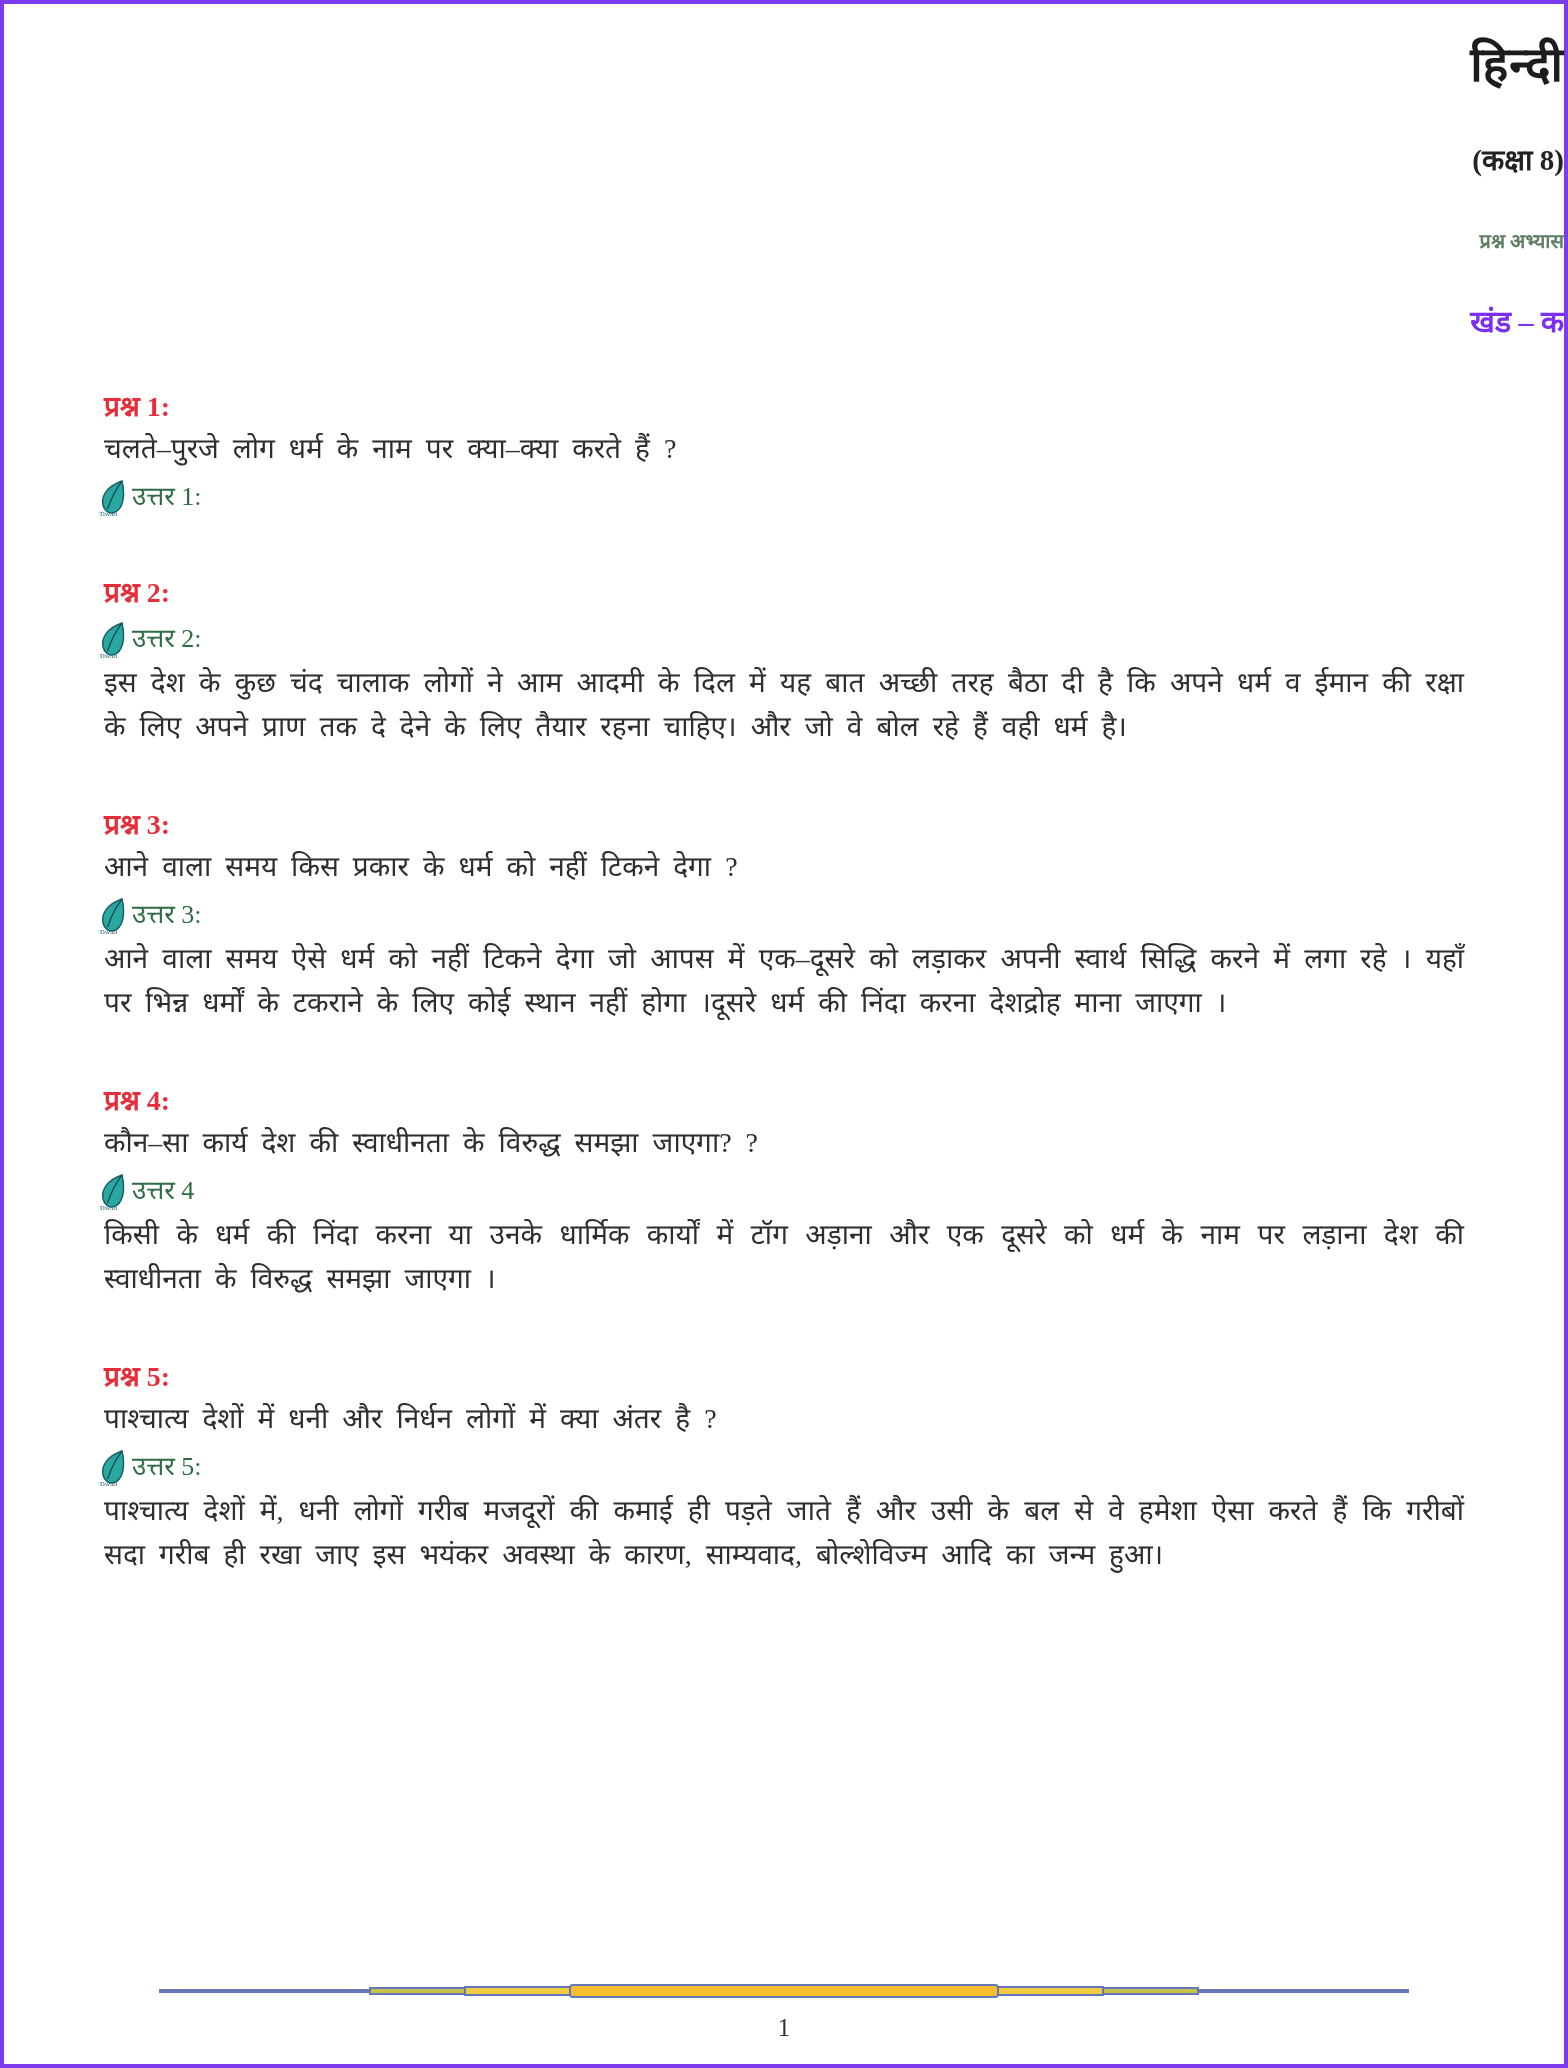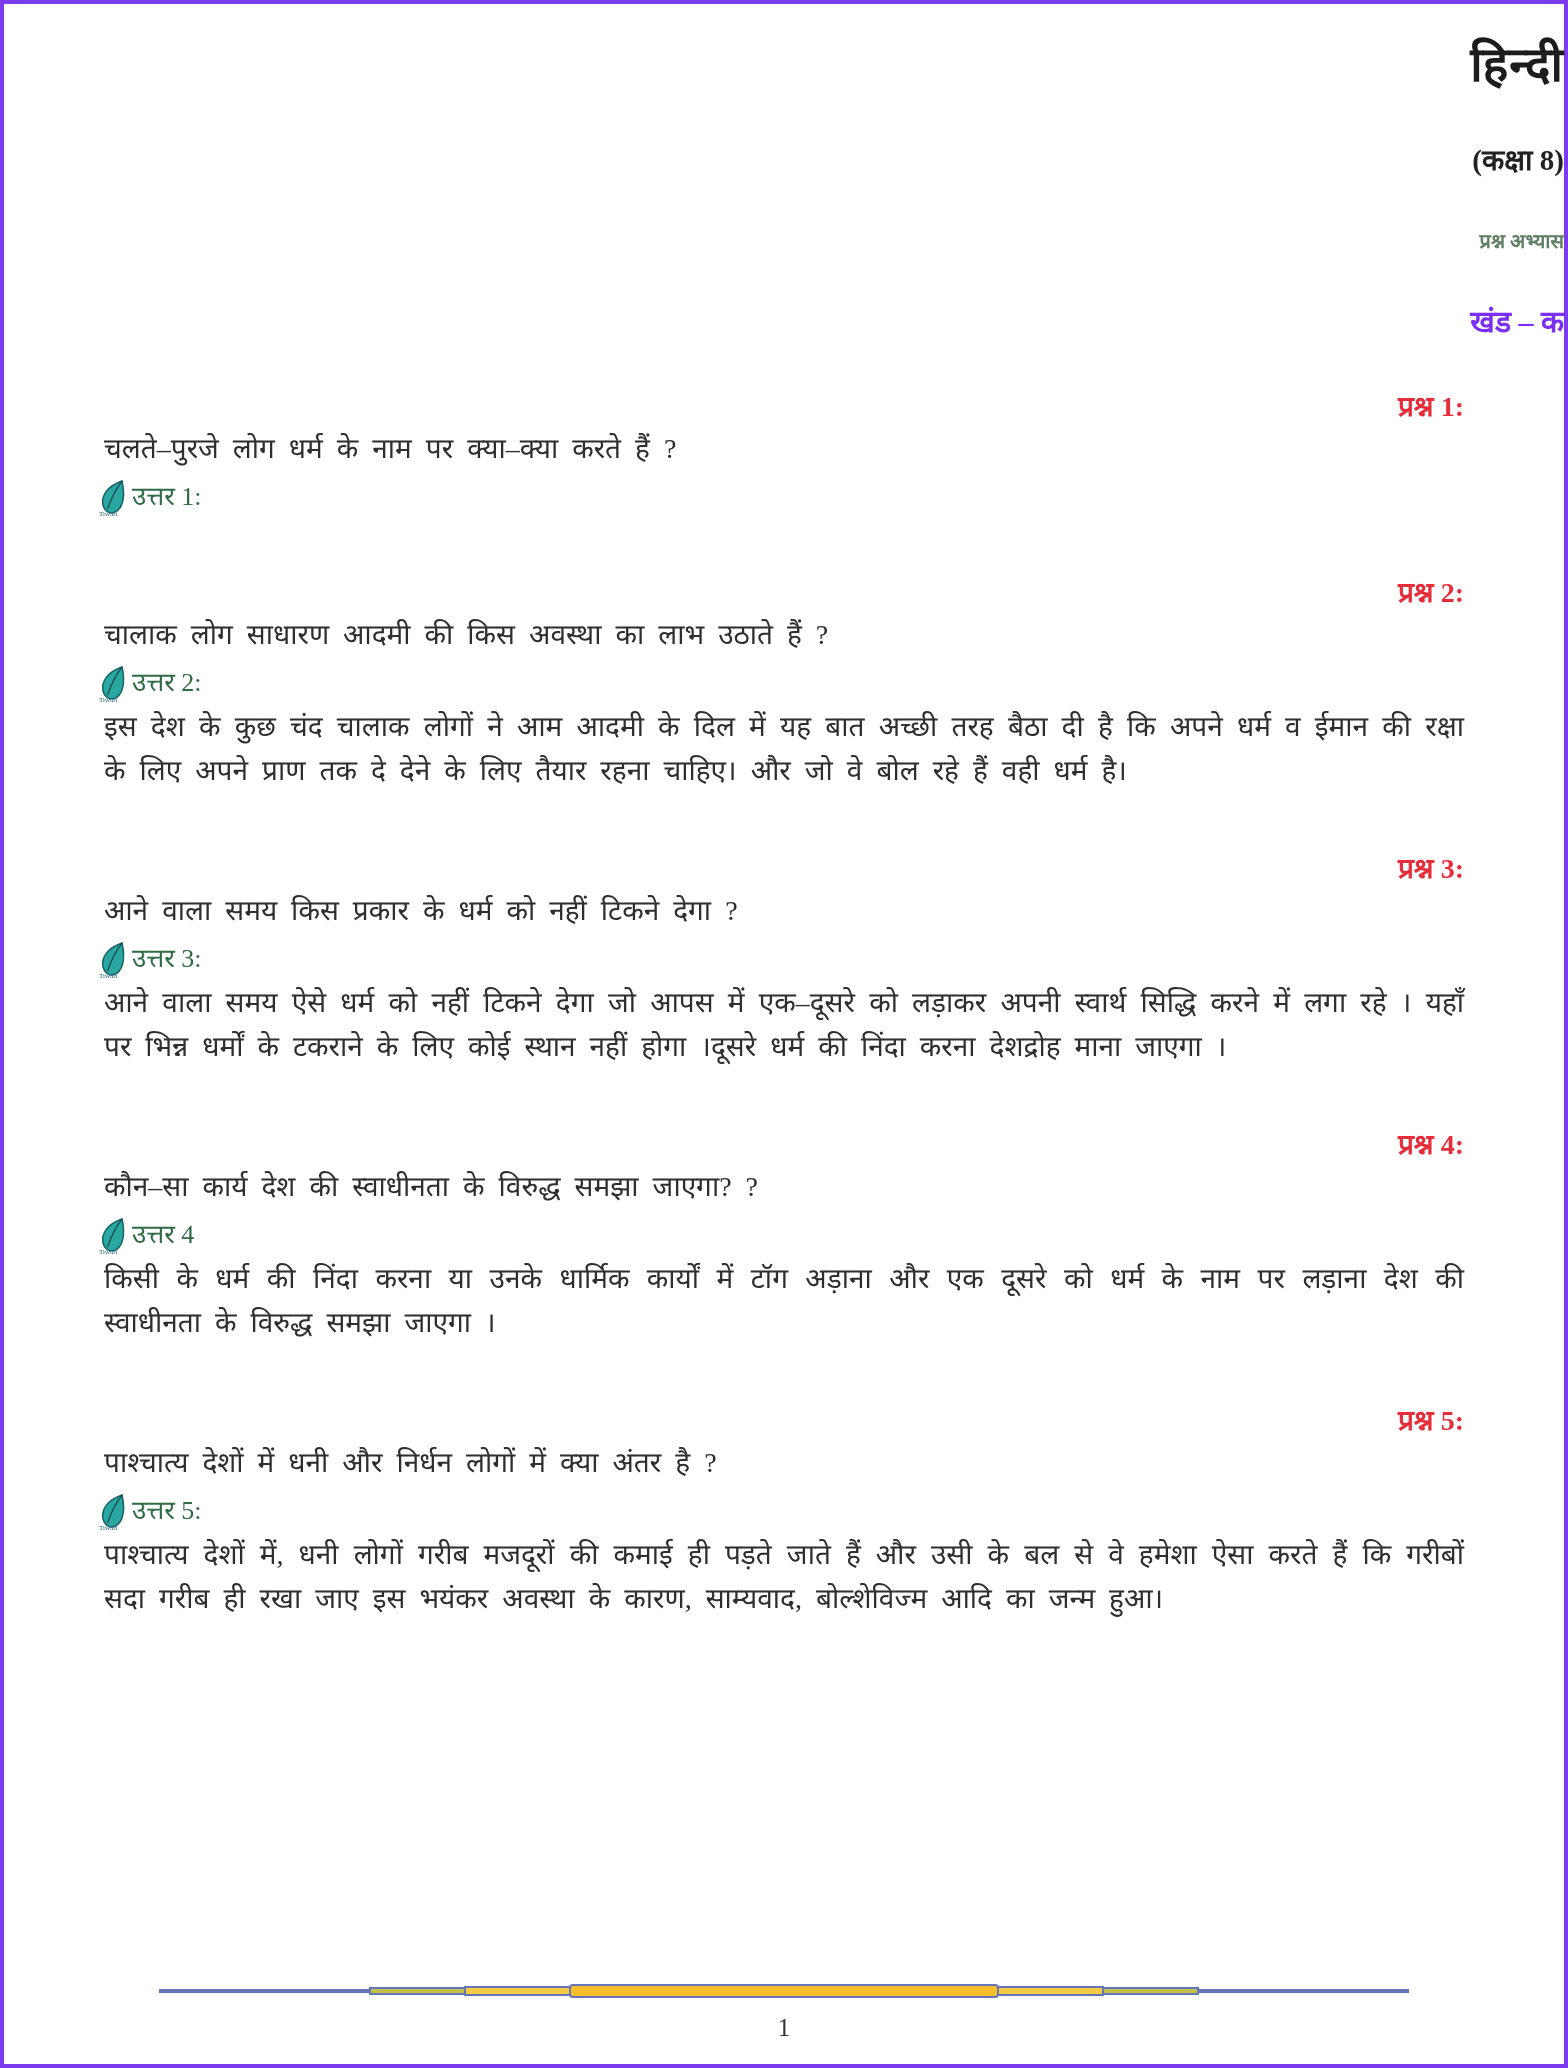--- a/index.html
+++ b/index.html
@@ -32,21 +32,20 @@
   }
   .section-heading{
     margin-top:46px; font-size:30px; font-weight:bold;
     color:var(--section-heading);
   }
   .qa-list{ margin:46px 100px 0 100px; }
   .qa-block{ margin-bottom:56px; }
   .q-label{
     font-size:28px; font-weight:bold; color:var(--question-label);
     line-height:40px;
-    text-align:right;
   }
   .q-text{
     font-size:28px; line-height:44px; color:var(--body-text);
     word-spacing:7px;
   }
   .a-label-row{
     display:flex; align-items:flex-end; margin-top:4px; height:42px;
   }
   .leaf{ display:inline-flex; width:32px; height:38px; margin-right:2px; margin-left:-6px; }
   .a-label{
@@ -91,21 +90,20 @@
           <path d="M24 2 C17 11 13 20 9.5 30" stroke="#0e4f57" stroke-width="1.3" fill="none"></path>
           <text x="1" y="37" font-size="7" fill="#17606b">Tiwari</text>
         </svg>
       </span>
       <span class="a-label">उत्तर 1:</span>
     </div>
   </section>
 
   <section class="qa-block">
     <div class="q-label">प्रश्न 2:</div>
-    <p class="q-text">चालाक लोग साधारण आदमी की किस अवस्था का लाभ उठाते हैं ?</p>
     <div class="a-label-row">
       <span class="leaf">
         <svg viewBox="0 0 32 38" width="32" height="38" aria-hidden="true">
           <path d="M24 2 C10 7 3 16 5 26 C6.5 32 11 35 16 33.5 C24 31 28 19 24 2 Z" fill="#2aa7a0" stroke="#17606b" stroke-width="1.5"></path>
           <path d="M24 2 C17 11 13 20 9.5 30" stroke="#0e4f57" stroke-width="1.3" fill="none"></path>
           <text x="1" y="37" font-size="7" fill="#17606b">Tiwari</text>
         </svg>
       </span>
       <span class="a-label">उत्तर 2:</span>
     </div>

